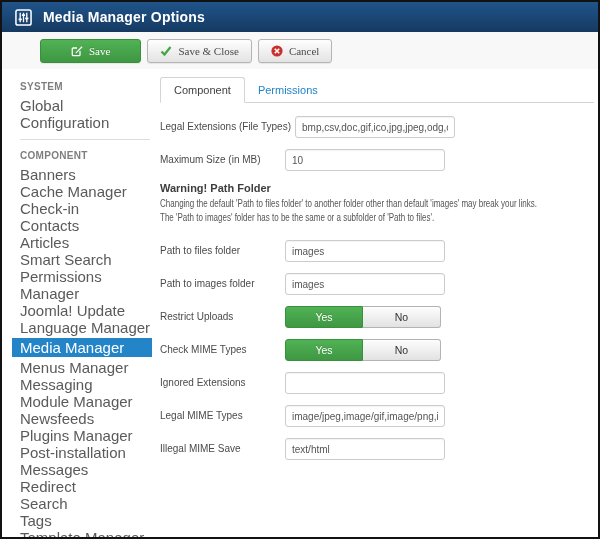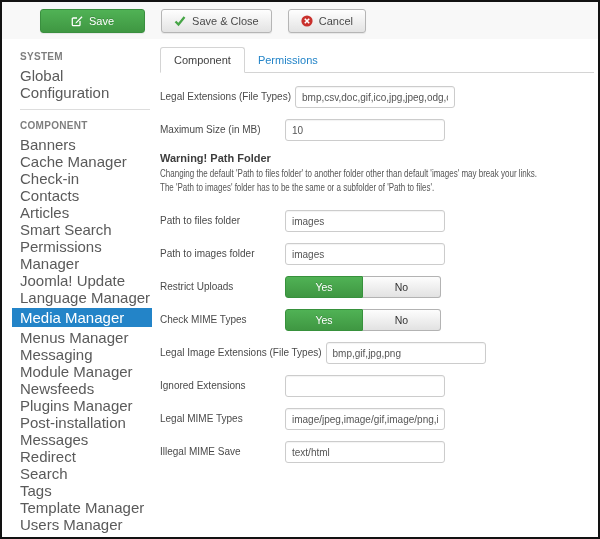--- a/index.html
+++ b/index.html
@@ -8,21 +8,21 @@
   }
   *{margin:0;padding:0;box-sizing:border-box;}
   body{font-family:"Liberation Sans",sans-serif;background:#fff;}
   .frame{width:600px;height:539px;border:2px solid #121212;background:#fff;
          display:flex;flex-direction:column;overflow:hidden;}
   
   .hdr{flex:0 0 30px;display:flex;align-items:center;gap:11px;padding:0 13px;
        background:linear-gradient(180deg,var(--header-top) 0%,var(--header-bottom) 100%);}
   .hdr-title{color:#fff;font-size:14px;font-weight:bold;letter-spacing:.2px;}
   
-  .tbar{flex:0 0 37px;display:flex;align-items:center;gap:16px;padding-left:38px;background:#f8f8f8;}
+  .tbar{flex:0 0 37px;display:flex;align-items:center;gap:6px;padding-left:38px;background:#f8f8f8;font-family:Liberation Serif, serif;}
   .btn{display:inline-flex;align-items:center;justify-content:center;gap:6px;height:24px;
        padding:0 12px;font-size:11px;color:#4a4a4a;font-family:inherit;
        background:linear-gradient(#fefefe,#e3e3e3);border:1px solid #b5b5b5;border-radius:3px;
        box-shadow:0 1px 1px rgba(0,0,0,.07);cursor:pointer;}
   .btn.save{background:linear-gradient(#50b255,#3f9742);border-color:#3a8f3f;color:#fff;
             padding:0 30px;text-shadow:0 -1px 0 rgba(0,0,0,.18);}
   
   .content{flex:1;display:flex;overflow:hidden;}
   .sidebar{flex:0 0 150px;width:150px;padding-top:4px;overflow:hidden;}
   .sb-header{font-size:10px;font-weight:bold;color:#7e7e7e;padding:8px 0 5px 18px;letter-spacing:.3px;}
@@ -56,20 +56,34 @@
   .warn-title{font-size:11px;font-weight:bold;color:#3d3d3d;margin-bottom:3px;}
   .warn-line{font-size:10px;color:#555;line-height:14px;white-space:nowrap;
              transform:scaleX(.8);transform-origin:0 0;}
   .ico{display:inline-flex;align-items:center;}
 </style>
 </head>
 <body>
 
 <div class="frame">
 
+  <div class="hdr">
+    <span class="ico">
+      <svg width="17" height="17" viewBox="0 0 18 18">
+        <rect x="1" y="1" width="16" height="16" rx="2" fill="none" stroke="#fff" stroke-width="1.6"></rect>
+        <line x1="5.5" y1="4" x2="5.5" y2="14" stroke="#fff" stroke-width="1.4"></line>
+        <line x1="9" y1="4" x2="9" y2="14" stroke="#fff" stroke-width="1.4"></line>
+        <line x1="12.5" y1="4" x2="12.5" y2="14" stroke="#fff" stroke-width="1.4"></line>
+        <line x1="3.8" y1="11" x2="7.2" y2="11" stroke="#fff" stroke-width="1.8"></line>
+        <line x1="7.3" y1="6.5" x2="10.7" y2="6.5" stroke="#fff" stroke-width="1.8"></line>
+        <line x1="10.8" y1="10" x2="14.2" y2="10" stroke="#fff" stroke-width="1.8"></line>
+      </svg>
+    </span>
+    <span class="hdr-title">Media Manager Options</span>
+  </div>
 
   <div class="tbar">
     <button class="btn save">
       <span class="ico">
         <svg width="12" height="12" viewBox="0 0 14 14">
           <path d="M10.5 7v4.5a1 1 0 0 1-1 1H2.5a1 1 0 0 1-1-1v-7a1 1 0 0 1 1-1H7" fill="none" stroke="#fff" stroke-width="1.5"></path>
           <path d="M5.6 8.4 L12.4 1.6 L13.4 2.6 L6.6 9.4 L5.2 9.8 Z" fill="#fff"></path>
         </svg>
       </span>
       <span>Save</span>
@@ -157,24 +171,20 @@
             </div>
           </div>
           <div class="f-row">
             <label class="f-label">Check MIME Types</label>
             <div class="toggle">
               <button class="tg-btn first on" type="button">Yes</button>
               <button class="tg-btn last" type="button">No</button>
             </div>
           </div>
           <div class="f-row">
-            <label class="f-label">Legal Image Extensions (File Types)</label>
-            <input class="f-input" type="text" value="bmp,gif,jpg,png" style="">
-          </div>
-          <div class="f-row">
             <label class="f-label">Ignored Extensions</label>
             <input class="f-input" type="text" value="" style="">
           </div>
           <div class="f-row">
             <label class="f-label">Legal MIME Types</label>
             <input class="f-input" type="text" value="image/jpeg,image/gif,image/png,ima" style="">
           </div>
           <div class="f-row">
             <label class="f-label">Illegal MIME Save</label>
             <input class="f-input" type="text" value="text/html" style="">

